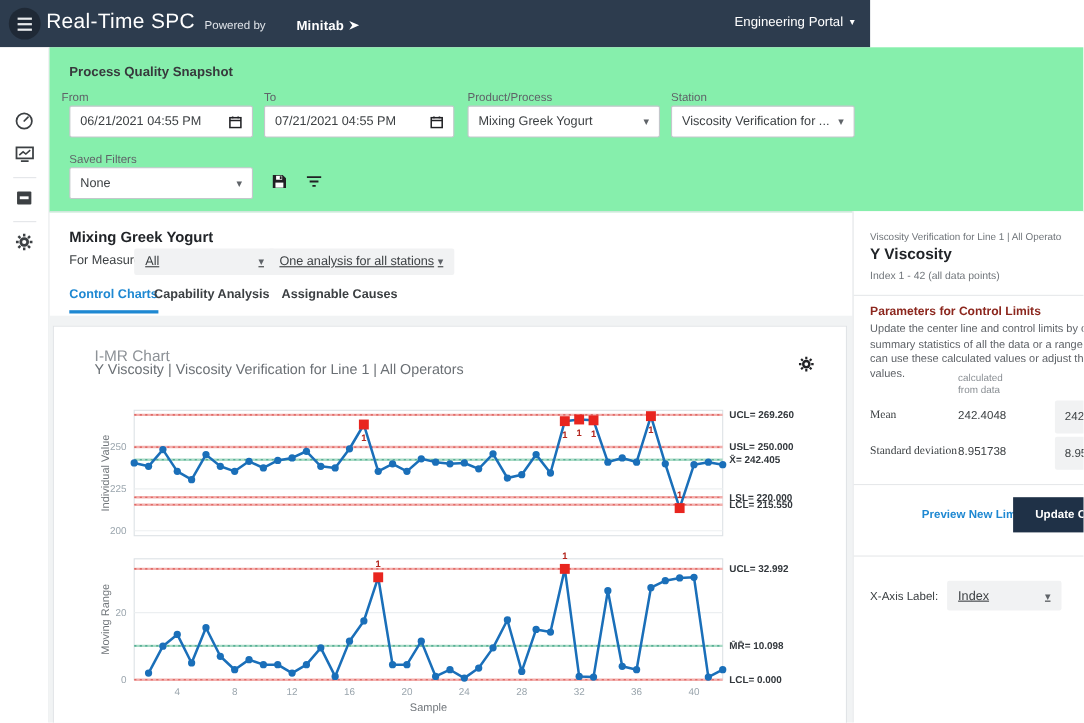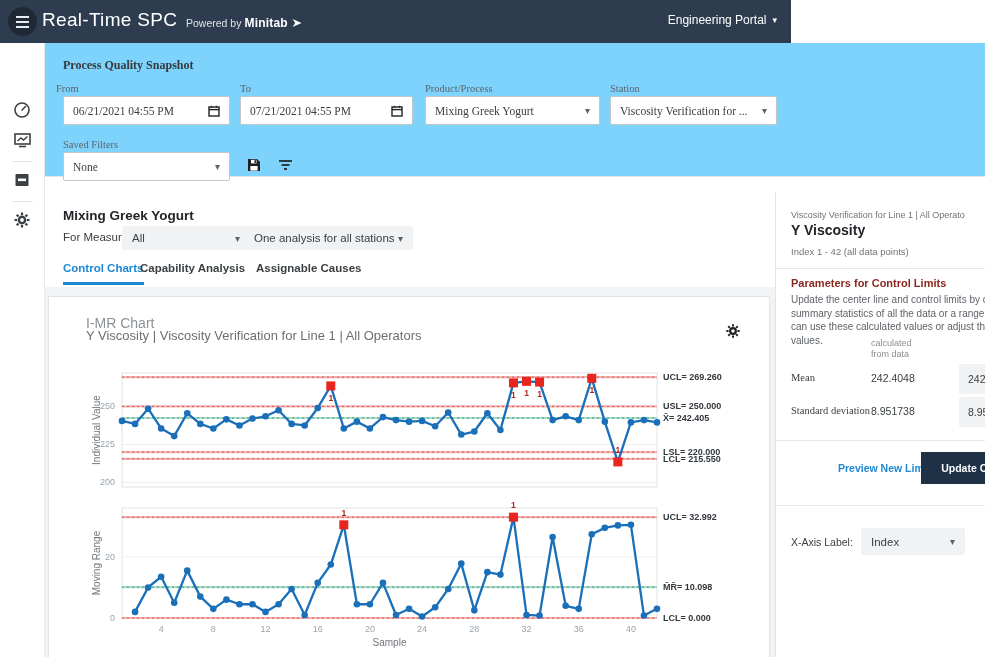--- a/index.html
+++ b/index.html
@@ -7,38 +7,38 @@
     font-family:"Liberation Sans", sans-serif; position:relative; }
   .abs { position:absolute; }
 
   
   .header { position:absolute; left:0; top:0; width:791px; height:43px; background:#2d3c4e; color:#fff; }
   .hamburger { position:absolute; left:8px; top:7px; width:29px; height:29px; border-radius:50%;
     background:rgba(0,0,0,.30); display:flex; flex-direction:column; justify-content:center; align-items:center; gap:3px; cursor:pointer; }
   .hamburger i { display:block; width:13px; height:2px; background:#e8eaed; }
   .app-title { position:absolute; left:42px; top:9px; font-size:19px; font-weight:400; letter-spacing:.3px; }
   .powered { position:absolute; left:186px; top:16px; font-size:10.5px; color:#dfe3e8; display:flex; align-items:center; gap:3px; }
-  .powered b { font-size:12px; color:#fff; letter-spacing:.2px; }
+  .powered b { font-size:12px; color:#fff; letter-spacing:.2px;margin-left:25px; }
   .portal { position:absolute; right:14px; top:13px; font-size:12px; display:flex; align-items:center; gap:6px; cursor:pointer; }
   .portal .caret { font-size:9px; }
 
   
   .rail { position:absolute; left:0; top:43px; width:45px; height:614px; background:#fff; border-right:1px solid #e7e9ec; }
   .rail-item { position:absolute; left:11px; width:22px; height:22px; display:flex; align-items:center; justify-content:center; cursor:pointer; }
   .rail-div { position:absolute; left:12px; width:21px; height:1px; background:#e3e5e8; }
 
   
-  .filters { position:absolute; left:45px; top:43px; width:940px; height:134px; background:#7dd3fc; border-bottom:1px solid #e3e5e8;font-family:Liberation Serif, serif; }
+  .filters { position:absolute; left:45px; top:43px; width:940px; height:150px; background:#86efac; border-bottom:1px solid #e3e5e8; }
   .section-title { position:absolute; font-size:12px; font-weight:bold; color:#37393c; }
   .lbl { position:absolute; font-size:10.5px; color:#5f6368; }
   .inp { position:absolute; height:29px; background:#fff; border:1px solid #c3c7cb; border-radius:2px;
     display:flex; align-items:center; padding:0 9px; font-size:11.5px; color:#3c4043; cursor:pointer; }
   .inp .sp { flex:1; }
   .sel-gray { position:absolute; background:#f1f2f3; border:none; border-radius:2px; display:flex; align-items:center;
-    padding:0 10px; font-size:11.5px; color:#3c4043; cursor:pointer; }
+    padding:0 10px; font-size:11.5px; color:#3c4043; cursor:pointer;text-decoration:underline; }
   .caret { font-size:10px; color:#5f6368; }
 
   
   .main-heading { position:absolute; font-size:13.5px; font-weight:bold; color:#212428; }
   .tab { position:absolute; top:262px; font-size:11.5px; font-weight:bold; color:#3c4043; padding-bottom:8px; cursor:pointer; }
   .tab.active { color:#1e88d2; border-bottom:3px solid #1e88d2; }
   .content-bg { position:absolute; left:45px; top:287px; width:730px; height:370px; background:#f1f3f4; }
   .card { position:absolute; left:48px; top:296px; width:722px; height:420px; background:#fff; border:1px solid #e1e4e7; }
   .chart-type { position:absolute; left:37px; top:18px; font-size:14px; color:#8d9297; }
   .chart-title { position:absolute; left:37px; top:31px; font-size:13px; color:#6b7075; }

